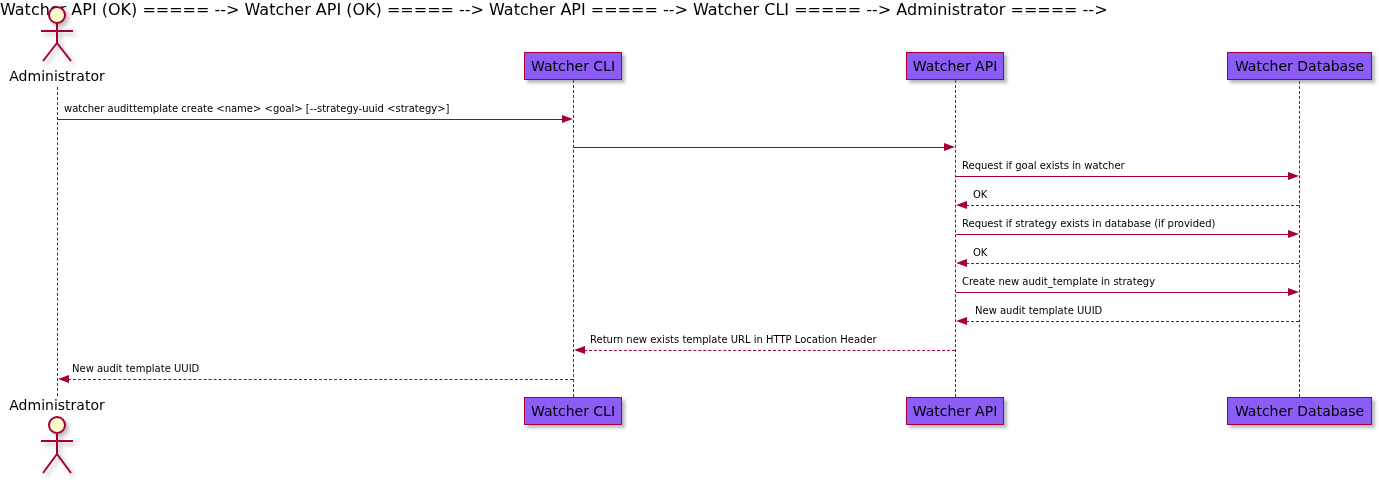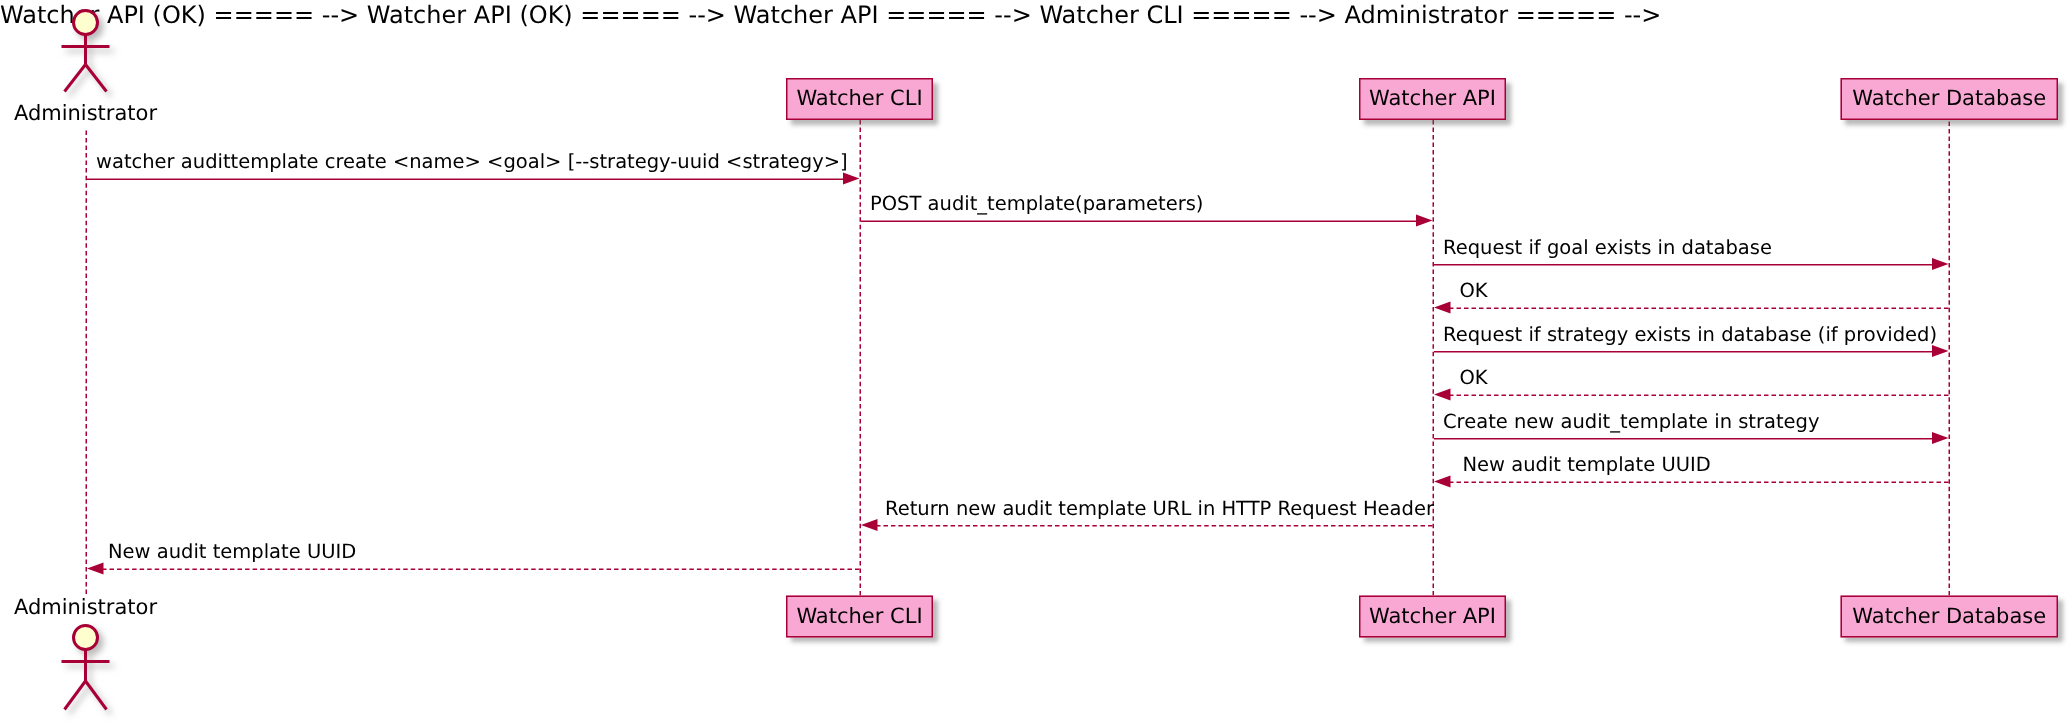--- a/index.html
+++ b/index.html
@@ -8,21 +8,21 @@
     width: 1379px;
     height: 483px;
     background: #ffffff;
     font-family: "DejaVu Sans", sans-serif;
     color: #000000;
     overflow: hidden;
   }
   .participant {
     position: absolute;
     height: 28px;
-    background: #f9a8d4;
+    background: #8b5cf6;
     border: 1.7px solid #A80036;
     box-shadow: 3px 3px 3px rgba(100,100,100,0.45);
     display: flex;
     align-items: center;
     justify-content: center;
     font-size: 14px;
     white-space: nowrap;
     box-sizing: border-box;
   }
   .actor-label {
@@ -35,21 +35,21 @@
     position: absolute;
     filter: drop-shadow(3px 3px 2px rgba(120,120,120,0.5));
   }
   .lifeline {
     position: absolute;
     width: 0;
     border-left: 1px dashed #A80036;
   }
   .msg-label {
     position: absolute;
-    font-size: 13px;
+    font-size: 10px;
     line-height: 15px;
     white-space: nowrap;
   }
   .msg-line {
     position: absolute;
     height: 0;
     border-top: 1px solid #A80036;
   }
   .msg-line.dashed { border-top-style: dashed; }
   .arrow-head {
@@ -113,26 +113,25 @@
   <div class="participant" style="left:1227px; top:397px; width:145px;">
     <span>Watcher Database</span>
   </div>
 
   
   <div class="msg-label" style="left:64px; top:101px;">watcher audittemplate create &lt;name&gt; &lt;goal&gt; [--strategy-uuid &lt;strategy&gt;]</div>
   <div class="msg-line" style="left:58px; top:119px; width:505px;"></div>
   <div class="arrow-head right" style="left:562px; top:115px;"></div>
 
   
-  <div class="msg-label" style="left:580px; top:129px;">POST audit_template(parameters)</div>
   <div class="msg-line" style="left:574px; top:147px; width:371px;"></div>
   <div class="arrow-head right" style="left:944px; top:143px;"></div>
 
   
-  <div class="msg-label" style="left:962px; top:158px;">Request if goal exists in database</div>
+  <div class="msg-label" style="left:962px; top:158px;">Request if goal exists in watcher</div>
   <div class="msg-line" style="left:956px; top:176px; width:333px;"></div>
   <div class="arrow-head right" style="left:1288px; top:172px;"></div>
 
    Watcher API (OK) ===== --&gt;
   <div class="msg-label" style="left:973px; top:187px;">OK</div>
   <div class="msg-line dashed" style="left:966px; top:205px; width:333px;"></div>
   <div class="arrow-head left" style="left:956px; top:201px;"></div>
 
   
   <div class="msg-label" style="left:962px; top:216px;text-align:center;">Request if strategy exists in database (if provided)</div>
@@ -148,21 +147,21 @@
   <div class="msg-label" style="left:962px; top:274px;">Create new audit_template in strategy</div>
   <div class="msg-line" style="left:956px; top:292px; width:333px;"></div>
   <div class="arrow-head right" style="left:1288px; top:288px;"></div>
 
    Watcher API ===== --&gt;
   <div class="msg-label" style="left:975px; top:303px;">New audit template UUID</div>
   <div class="msg-line dashed" style="left:966px; top:321px; width:333px;"></div>
   <div class="arrow-head left" style="left:956px; top:317px;"></div>
 
    Watcher CLI ===== --&gt;
-  <div class="msg-label" style="left:590px; top:332px;">Return new audit template URL in HTTP Request Header</div>
+  <div class="msg-label" style="left:590px; top:332px;">Return new exists template URL in HTTP Location Header</div>
   <div class="msg-line dashed" style="left:584px; top:350px; width:371px;"></div>
   <div class="arrow-head left" style="left:574px; top:346px;"></div>
 
    Administrator ===== --&gt;
   <div class="msg-label" style="left:72px; top:361px;">New audit template UUID</div>
   <div class="msg-line dashed" style="left:68px; top:379px; width:505px;"></div>
   <div class="arrow-head left" style="left:58px; top:375px;"></div>
 
 </div>
 

